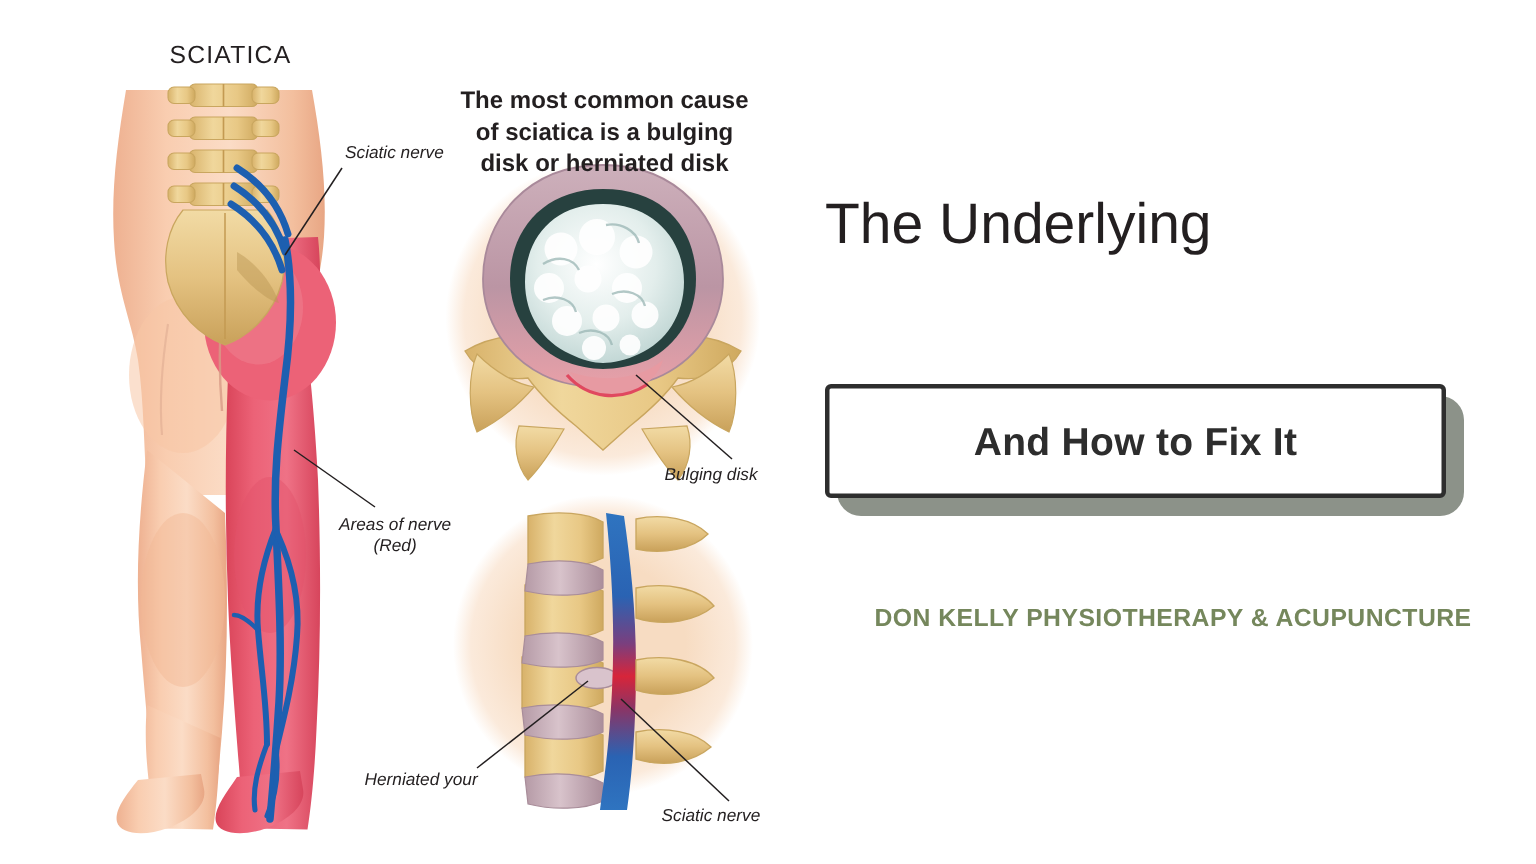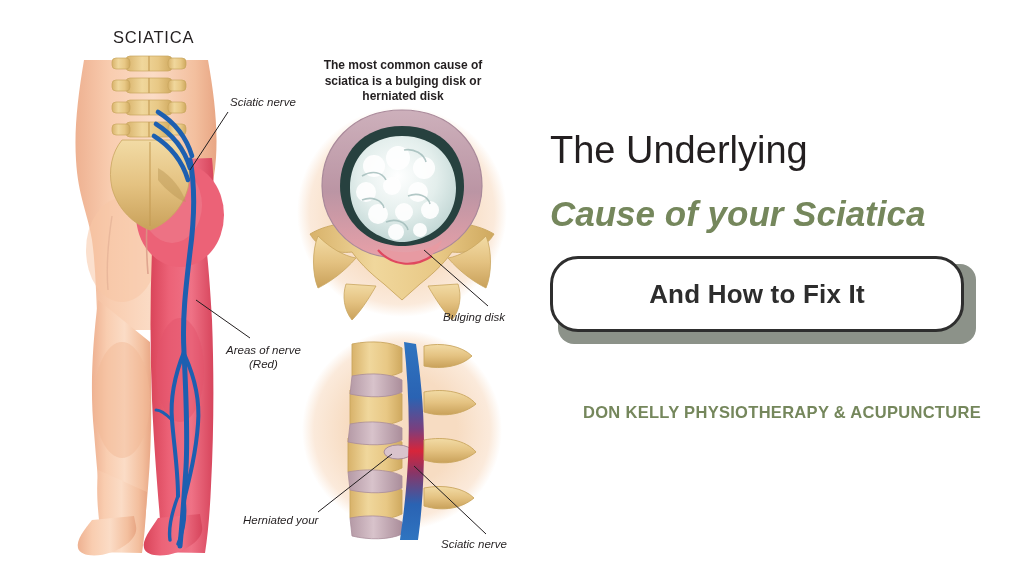--- a/index.html
+++ b/index.html
@@ -15,40 +15,40 @@
   #anatomy{position:absolute;left:0;top:0;width:540px;height:576px;}
 
   .lbl{position:absolute;color:#231f20;font-size:11.5px;line-height:1.25;
        font-family:"Liberation Sans", sans-serif;white-space:pre;font-style:italic;}
   .lbl.center{text-align:center;}
 
   #sciatica-title{position:absolute;left:113px;top:28px;font-size:16.5px;
      letter-spacing:.8px;color:#231f20;font-weight:400;}
 
   #caption{position:absolute;left:303px;top:58px;width:200px;text-align:center;
-     font-size:12px;line-height:1.3;color:#231f20;font-weight:600;}
+     font-size:16px;line-height:1.3;color:#231f20;font-weight:600;}
 
   #lbl-sciatic-nerve-top{left:230px;top:95px;}
   #lbl-areas-pain{left:226px;top:343px;}
   #lbl-bulging{left:443px;top:310px;}
   #lbl-herniated{left:243px;top:513px;}
   #lbl-sciatic-nerve-bot{left:441px;top:537px;}
 
   
   #panel{position:absolute;left:540px;top:0;width:484px;height:576px;}
 
   #headline1{position:absolute;left:10px;top:129px;font-size:38px;
      font-weight:300;color:#231f20;letter-spacing:0px;}
   #headline2{position:absolute;left:10px;top:194px;font-size:35px;
      font-weight:700;font-style:italic;color:#75875c;letter-spacing:0px;}
 
   #btn-shadow{position:absolute;left:18px;top:264px;width:418px;height:80px;
      background:#8c9289;border-radius:16px;}
   #cta{position:absolute;left:10px;top:256px;width:414px;height:76px;
-     background:#ffffff;border:3.5px solid #2e2e2e;border-radius:28px;
+     background:#ffffff;border:3.5px solid #2e2e2e;border-radius:4px;
      display:flex;align-items:center;justify-content:center;
      font-size:26px;font-weight:700;color:#2d2d2d;letter-spacing:.2px;
      box-sizing:border-box;cursor:pointer;}
 
   #footer{position:absolute;left:-14px;top:403px;width:512px;text-align:center;
      font-size:16.5px;font-weight:700;color:#75875c;letter-spacing:.3px;}
 </style>
 </head>
 <body>
 
@@ -325,21 +325,20 @@
 
     <div class="lbl" id="lbl-bulging">Bulging disk</div>
 
     <div class="lbl" id="lbl-herniated">Herniated your</div>
 
     <div class="lbl" id="lbl-sciatic-nerve-bot">Sciatic nerve</div>
   </div>
 
   <div id="panel">
     <div id="headline1">The Underlying</div>
-    <div id="headline2">Cause of your Sciatica</div>
 
     <div id="btn-shadow"></div>
     <div id="cta">And How to Fix It</div>
 
     <div id="footer">DON KELLY PHYSIOTHERAPY &amp; ACUPUNCTURE</div>
   </div>
 
 </div>
 
 </body></html>

